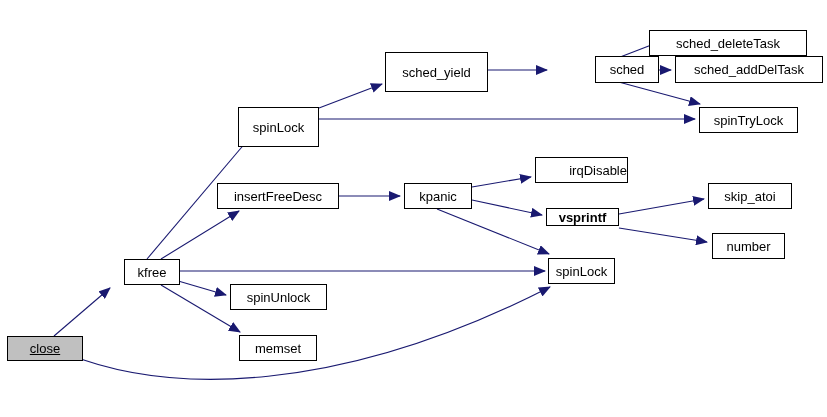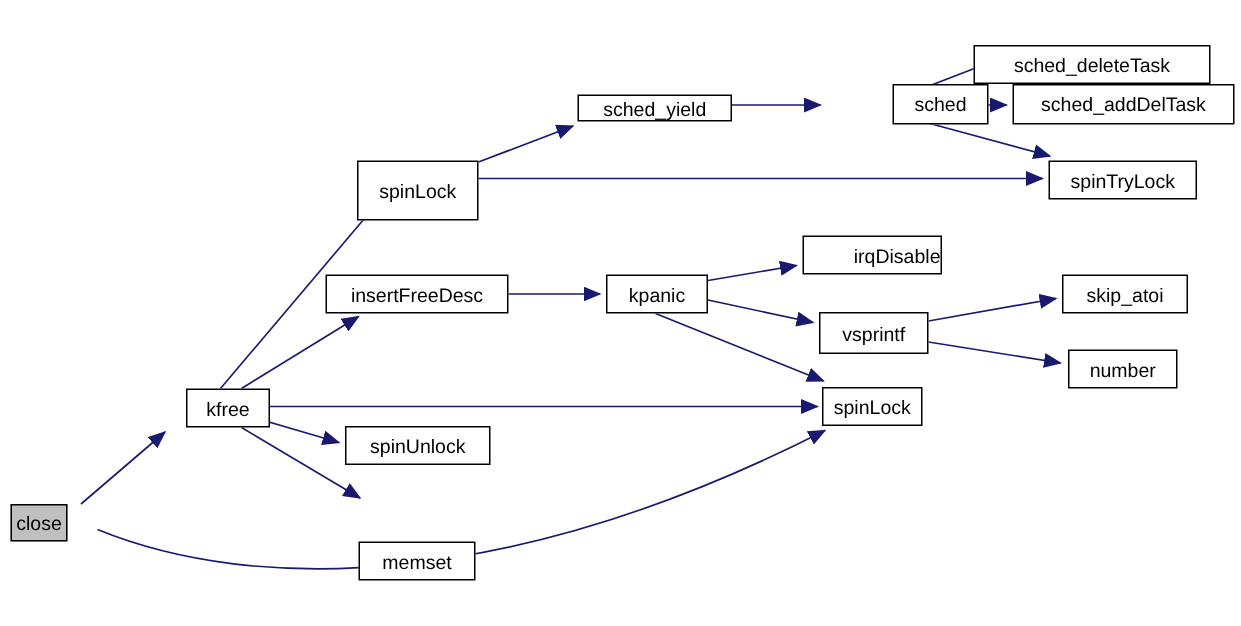--- a/index.html
+++ b/index.html
@@ -57,51 +57,51 @@
         <path d="M 615,81 L 700,104" fill="none" stroke="#191970" stroke-width="1.1" marker-end="url(#arrowhead)"></path>
         <path d="M 339,196 L 400,196" fill="none" stroke="#191970" stroke-width="1.1" marker-end="url(#arrowhead)"></path>
         <path d="M 472,187 L 531,177" fill="none" stroke="#191970" stroke-width="1.1" marker-end="url(#arrowhead)"></path>
         <path d="M 472,200 L 542,215" fill="none" stroke="#191970" stroke-width="1.1" marker-end="url(#arrowhead)"></path>
         <path d="M 437,209 L 549,254" fill="none" stroke="#191970" stroke-width="1.1" marker-end="url(#arrowhead)"></path>
         <path d="M 619,214 L 704,199" fill="none" stroke="#191970" stroke-width="1.1" marker-end="url(#arrowhead)"></path>
         <path d="M 619,228 L 707,242" fill="none" stroke="#191970" stroke-width="1.1" marker-end="url(#arrowhead)"></path>
       </g>
   </svg>
   <div id="node-layer">
-      <div class="node highlighted" style="left: 7px; top: 336px; width: 38px; height: 25px;">
+      <div class="node highlighted" style="left: 7px; top: 336px; width: 76px; height: 25px; text-decoration: underline;">
         <span>close</span>
       </div>
       <div class="node" style="left: 124px; top: 259px; width: 56px; height: 26px;">
         <span>kfree</span>
       </div>
       <div class="node" style="left: 238px; top: 107px; width: 81px; height: 40px;">
         <span>spinLock</span>
       </div>
       <div class="node" style="left: 217px; top: 183px; width: 122px; height: 26px;">
         <span>insertFreeDesc</span>
       </div>
       <div class="node" style="left: 230px; top: 284px; width: 97px; height: 26px;">
         <span>spinUnlock</span>
       </div>
-      <div class="node" style="left: 239px; top: 335px; width: 78px; height: 26px; margin-top: 26px;">
+      <div class="node" style="left: 239px; top: 335px; width: 78px; height: 26px;">
         <span>memset</span>
       </div>
-      <div class="node" style="left: 385px; top: 63px; width: 103px; height: 18px;">
+      <div class="node" style="left: 385px; top: 52px; width: 103px; height: 40px;">
         <span>sched_yield</span>
       </div>
       <div class="node" style="left: 551px; top: 56px; width: 64px; height: 27px; margin-left: 44px;">
         <span>sched</span>
       </div>
       <div class="node" style="left: 404px; top: 183px; width: 68px; height: 26px;">
         <span>kpanic</span>
       </div>
       <div class="node" style="left: 535px; top: 157px; width: 93px; height: 26px; justify-content: flex-end;">
         <span>irqDisable</span>
       </div>
-      <div class="node" style="left: 546px; top: 208px; width: 73px; height: 28px;">
+      <div class="node" style="left: 546px; top: 208px; width: 73px; height: 18px; font-weight: bold;">
         <span>vsprintf</span>
       </div>
       <div class="node" style="left: 548px; top: 258px; width: 67px; height: 26px;">
         <span>spinLock</span>
       </div>
       <div class="node" style="left: 649px; top: 5px; width: 158px; height: 26px; margin-top: 25px;">
         <span>sched_deleteTask</span>
       </div>
       <div class="node" style="left: 675px; top: 56px; width: 148px; height: 27px;">
         <span>sched_addDelTask</span>

